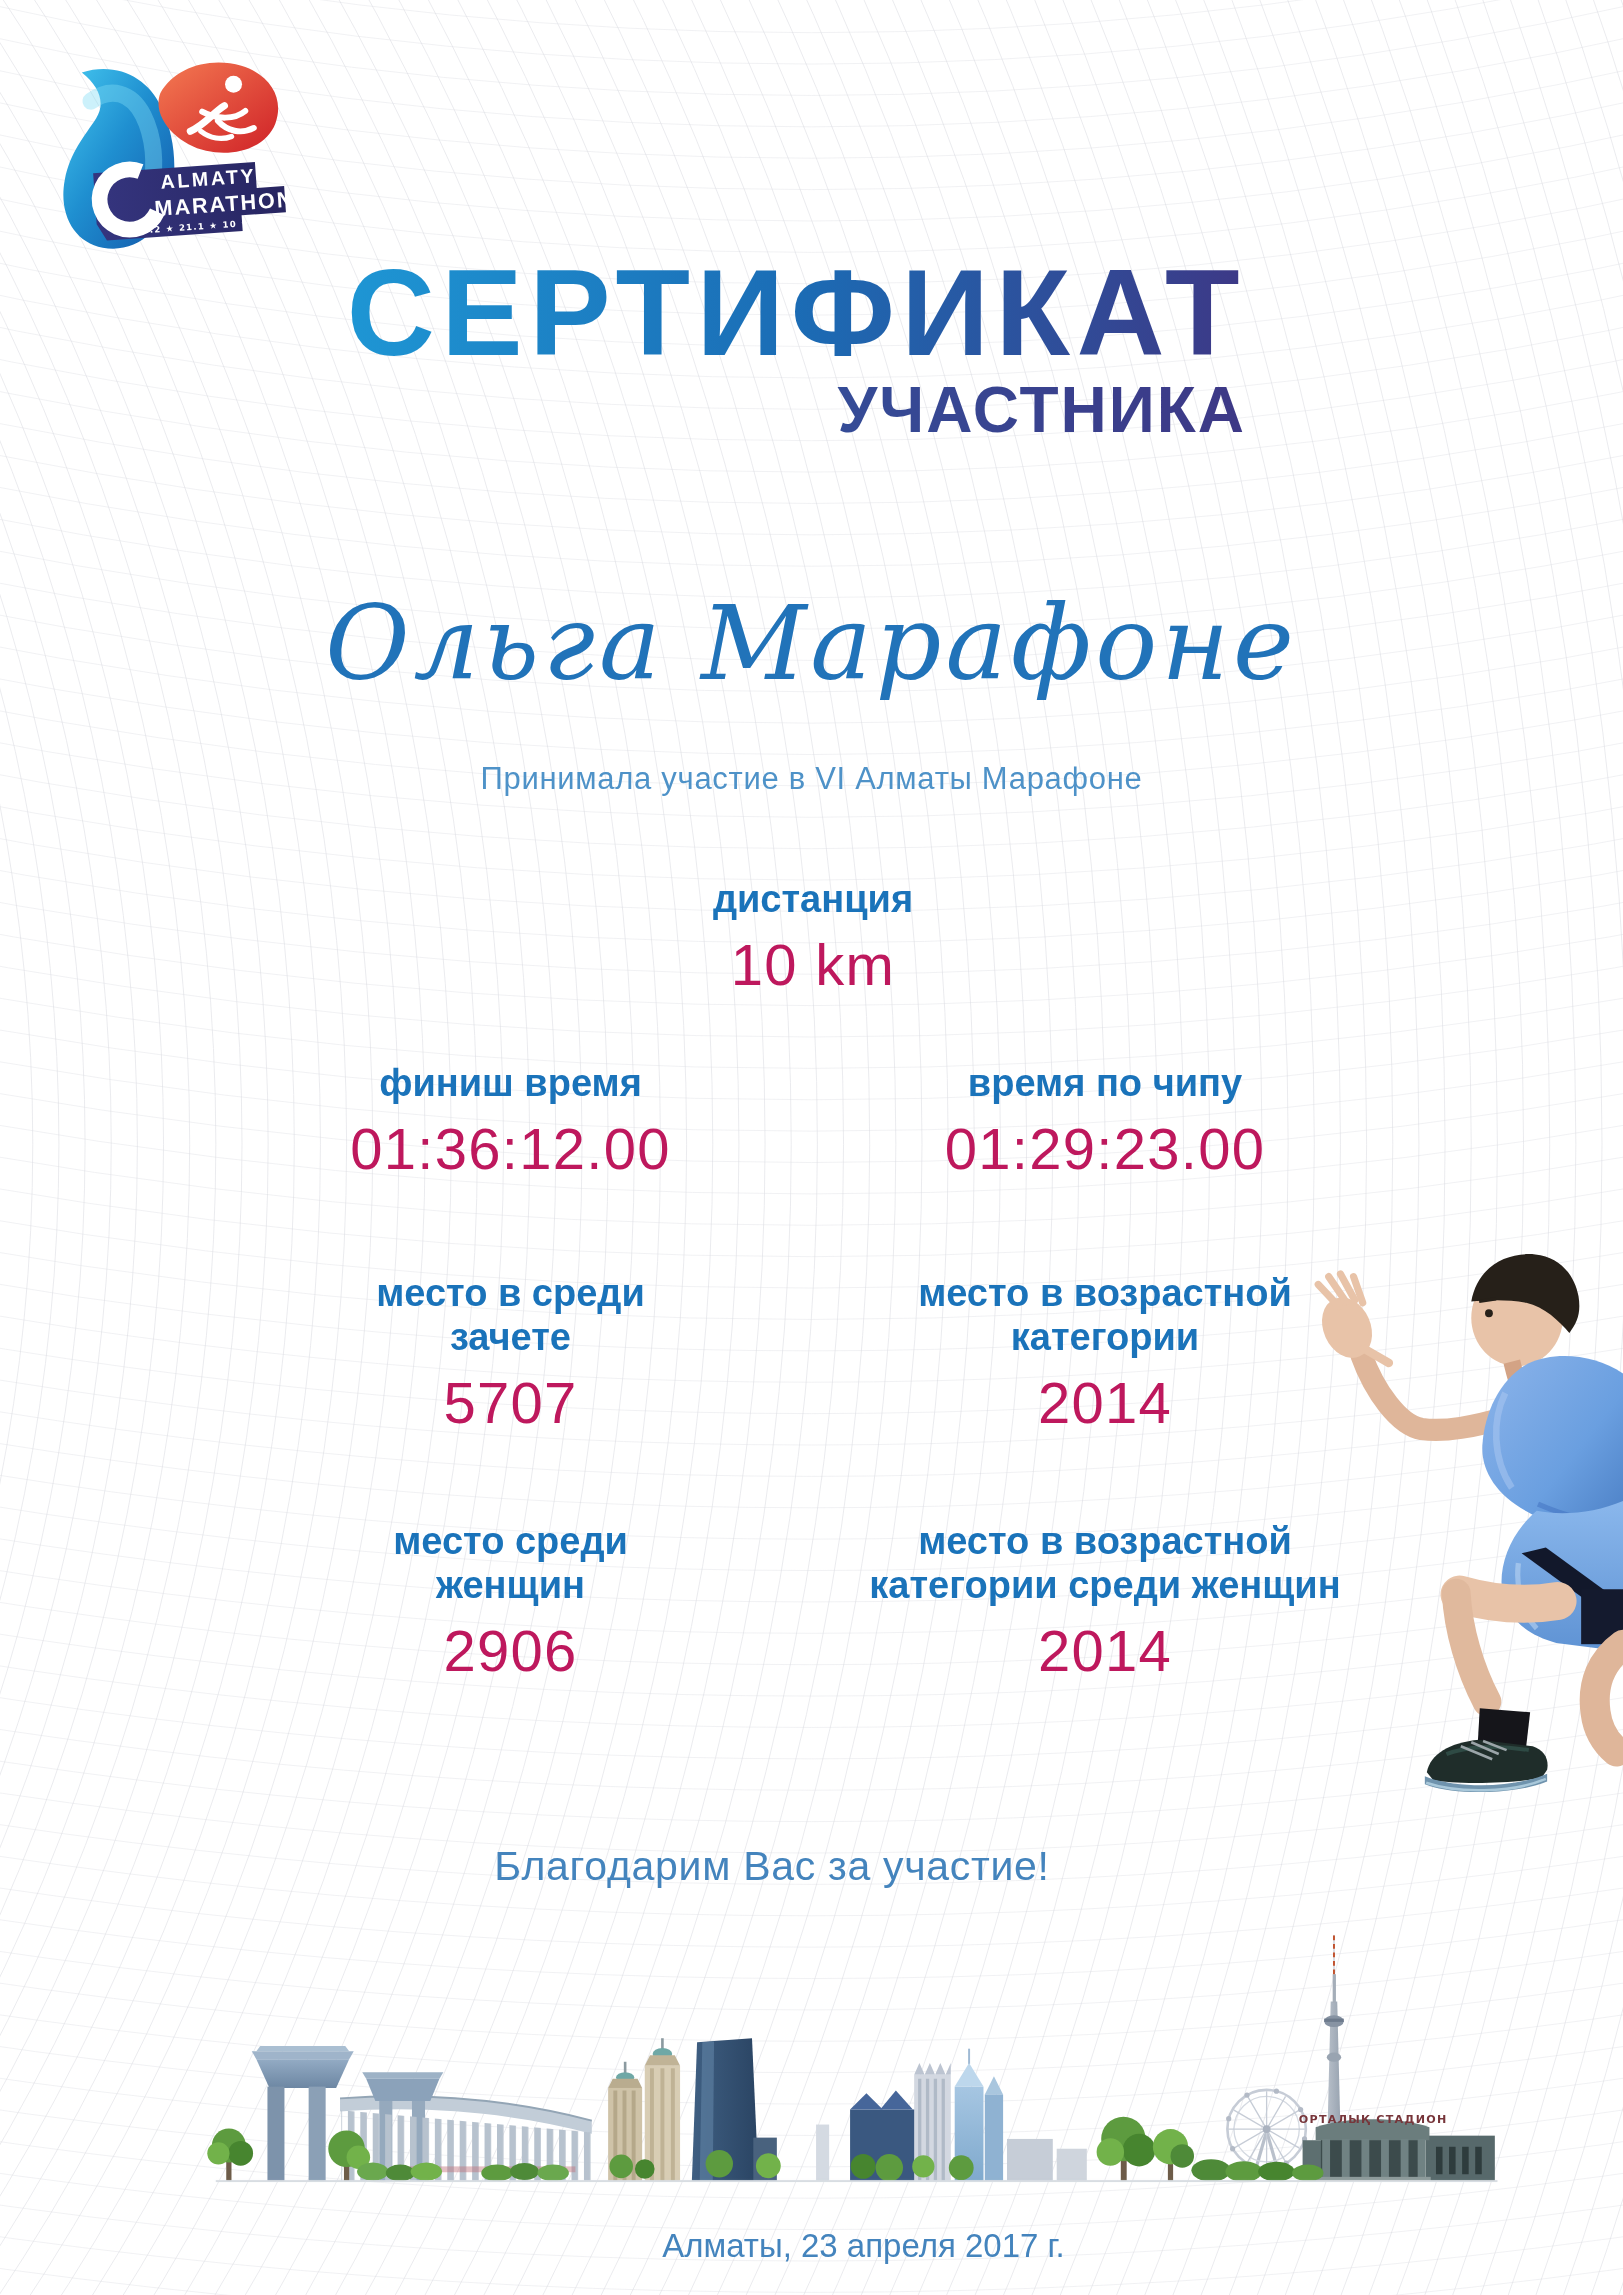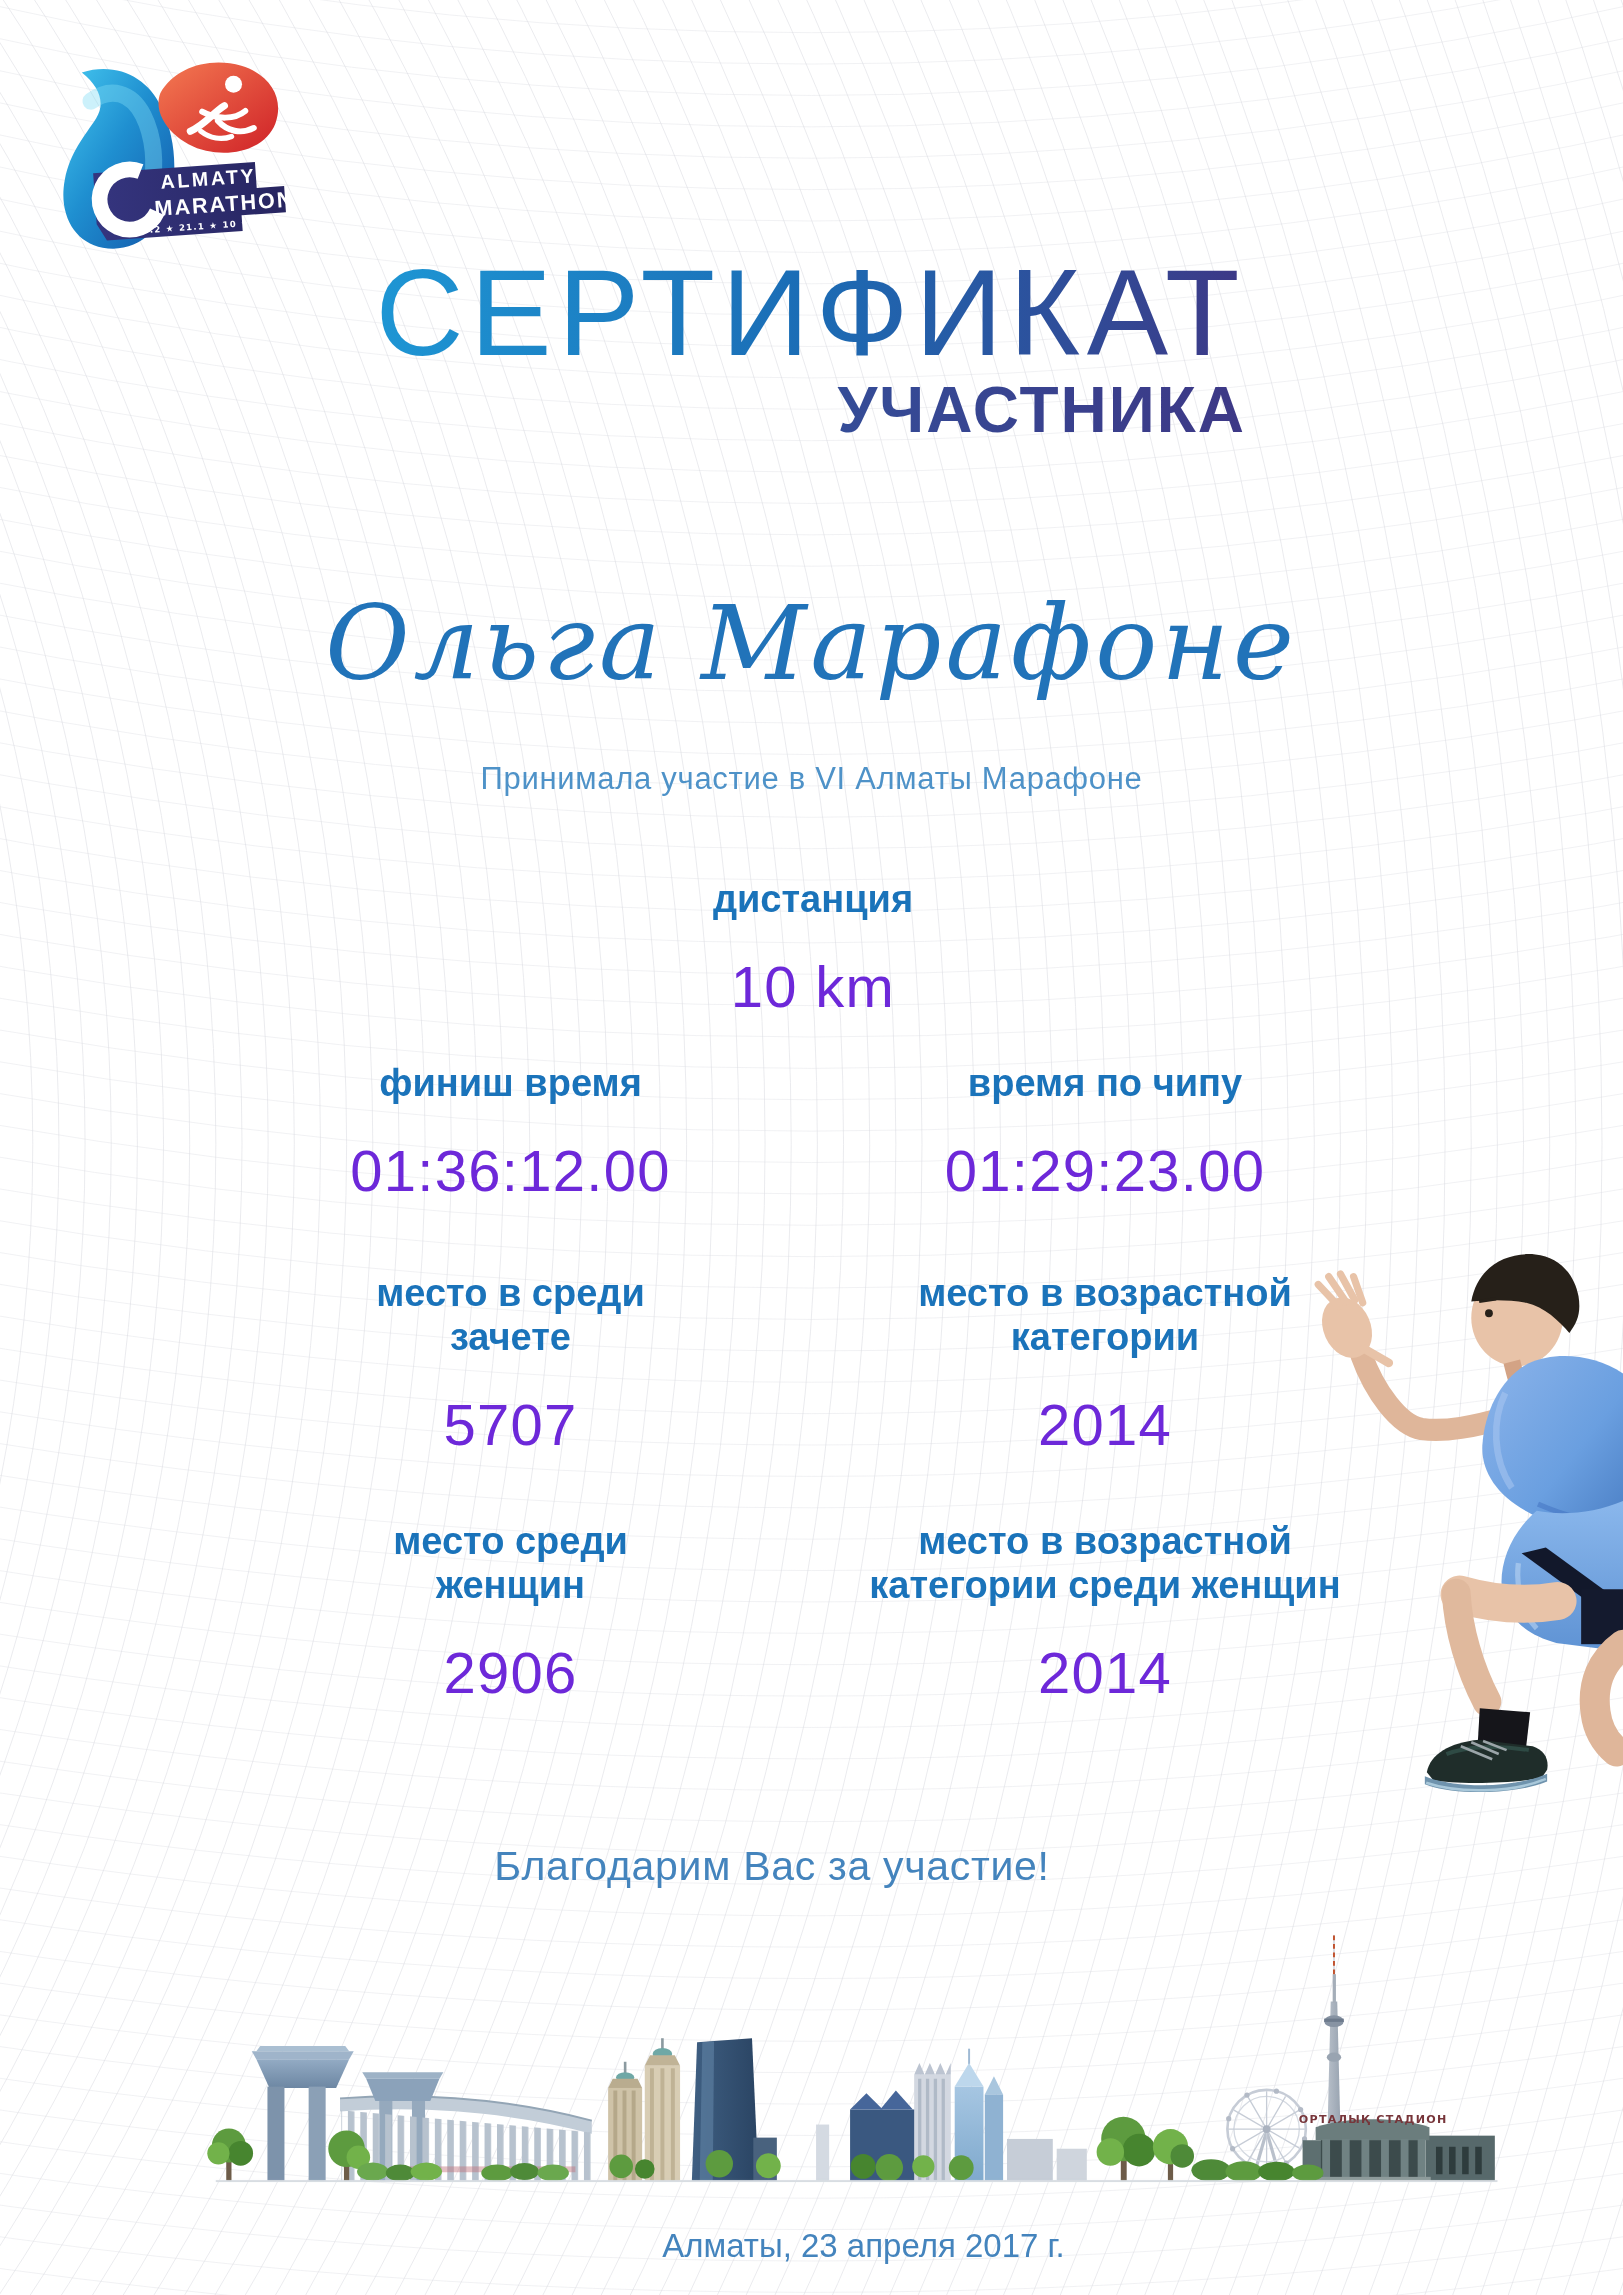--- a/index.html
+++ b/index.html
@@ -3,37 +3,37 @@
 <meta charset="utf-8">
 <style>
   html,body{margin:0;padding:0;background:#fff;}
   .page{position:relative;width:1623px;height:2295px;overflow:hidden;background:#ffffff;
         font-family:"Liberation Sans",sans-serif;}
   svg{display:block;}
   
   #bglines{position:absolute;left:0;top:0;z-index:0;}
   
   .title-wrap{position:absolute;top:252px;right:377px;text-align:right;z-index:3;}
-  .title-main{font-size:122px;line-height:1;font-weight:normal;letter-spacing:6.5px;
+  .title-main{font-size:122px;line-height:1;font-weight:bold;letter-spacing:6.5px;
       background:linear-gradient(90deg,#1e96d4 0%,#1b6cb5 50%,#3d3886 100%);
       -webkit-background-clip:text;background-clip:text;color:transparent;white-space:nowrap;}
   .title-sub{margin-top:4px;font-size:64px;line-height:1;font-weight:bold;letter-spacing:2px;
       background:linear-gradient(90deg,#2a63ab 0%,#3d3886 100%);
       -webkit-background-clip:text;background-clip:text;color:transparent;white-space:nowrap;}
   
   .name{position:absolute;top:587px;left:0;width:1623px;text-align:center;z-index:3;
       font-family:"DejaVu Serif","Liberation Serif",serif;font-style:italic;
       font-size:103px;line-height:1.1;letter-spacing:3.9px;color:#2173b9;}
   .participation{position:absolute;top:762px;left:0;width:1623px;text-align:center;z-index:3;
       font-size:31px;line-height:1.1;color:#4e92c8;letter-spacing:0.7px;}
   
   .stat{position:absolute;text-align:center;z-index:3;}
   .stat .label{font-size:38px;line-height:44px;font-weight:bold;color:#1a73ba;}
   .stat .value{position:absolute;left:0;right:0;font-size:58px;line-height:58px;
-      font-weight:normal;color:#6d28d9;letter-spacing:1.3px;white-space:nowrap;margin-top:22px;}
+      font-weight:normal;color:#be185d;letter-spacing:1.3px;white-space:nowrap;}
   .off90 .value{top:59px;} .off158 .value{top:103px;}
   .col1{left:347px;width:327px;} .col2{left:863px;width:484px;}
   #dist{left:584px;width:458px;top:877px;height:131px;}
   #s0{top:1061px;height:131px;} #s1{top:1061px;height:131px;}
   #s2{top:1271px;height:170px;} #s3{top:1271px;height:170px;}
   #s4{top:1519px;height:170px;} #s5{top:1519px;height:170px;}
   .thanks{position:absolute;top:1843px;left:0;width:1544px;text-align:center;z-index:3;
       font-size:41px;color:#4484bd;letter-spacing:0.7px;}
   .footer-date{position:absolute;top:2227px;left:602px;width:523px;text-align:center;z-index:5;
       font-size:33px;color:#4484bd;}

